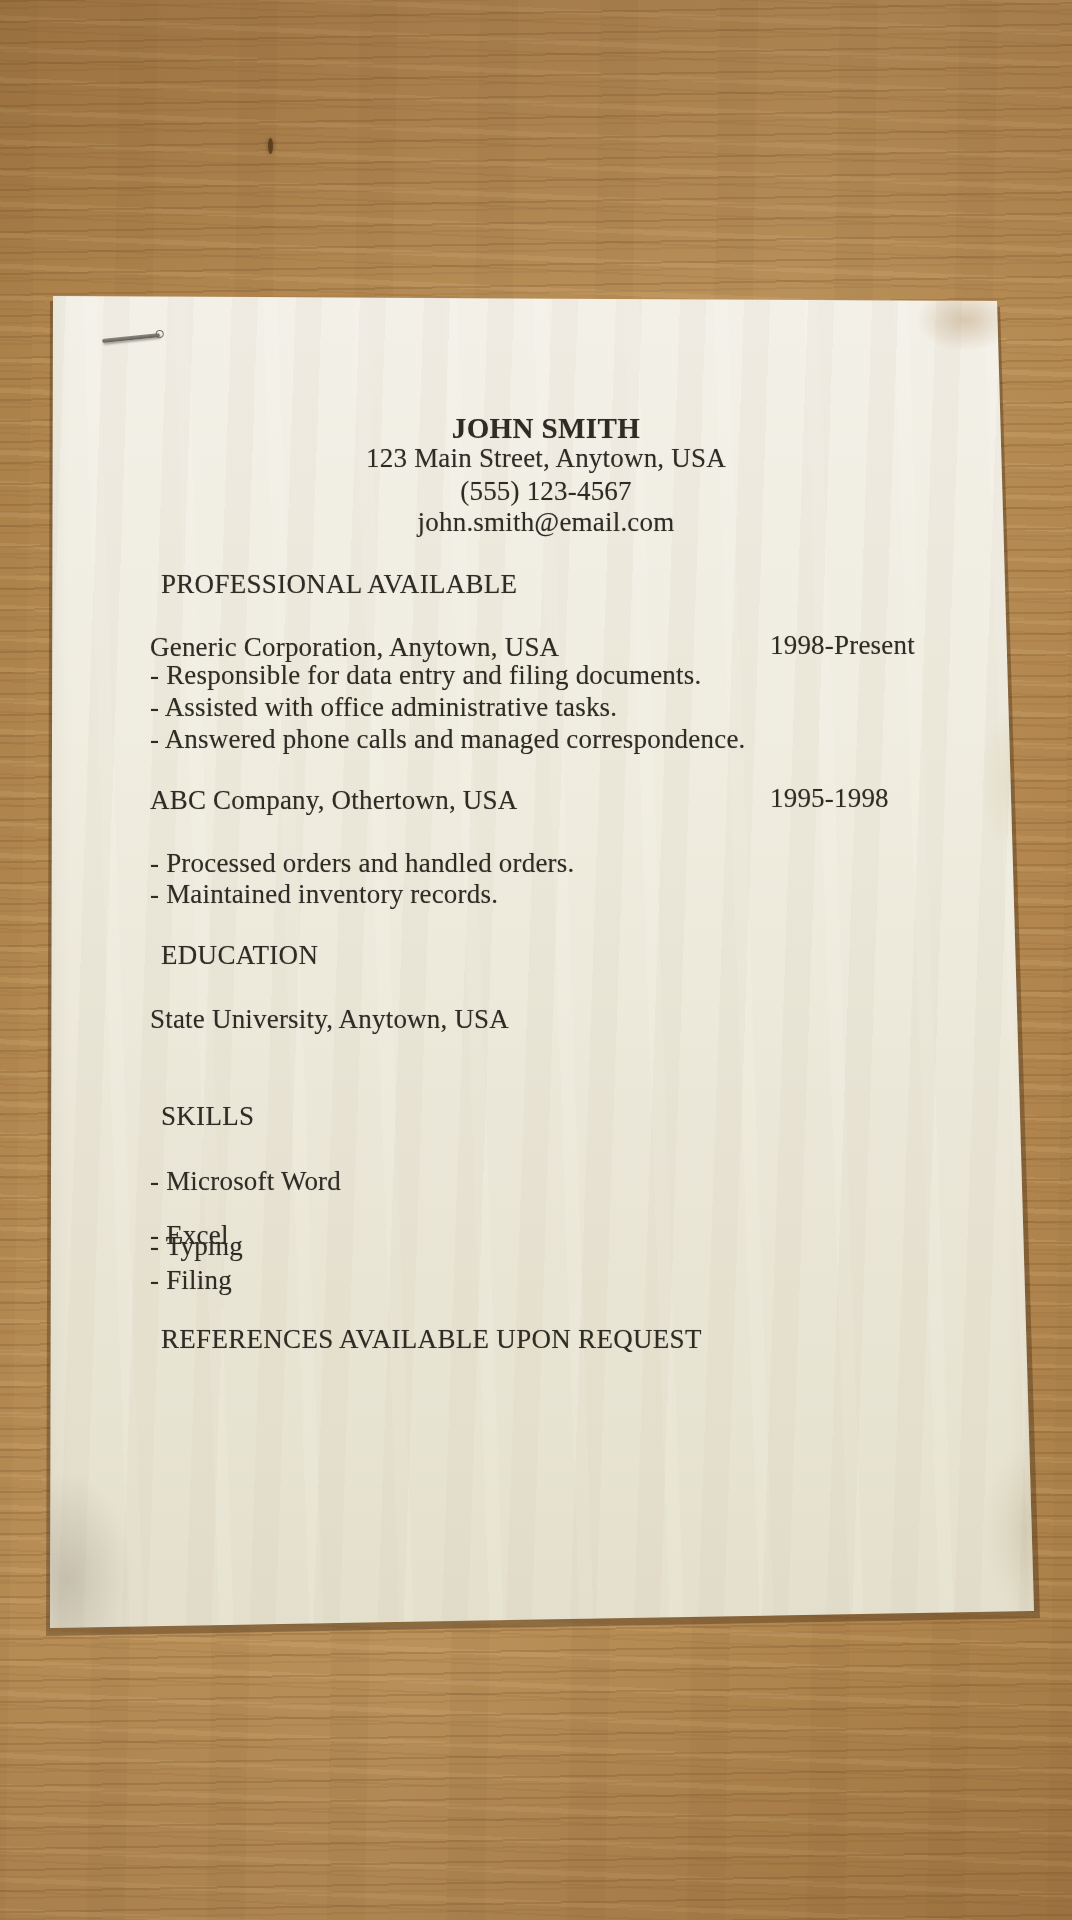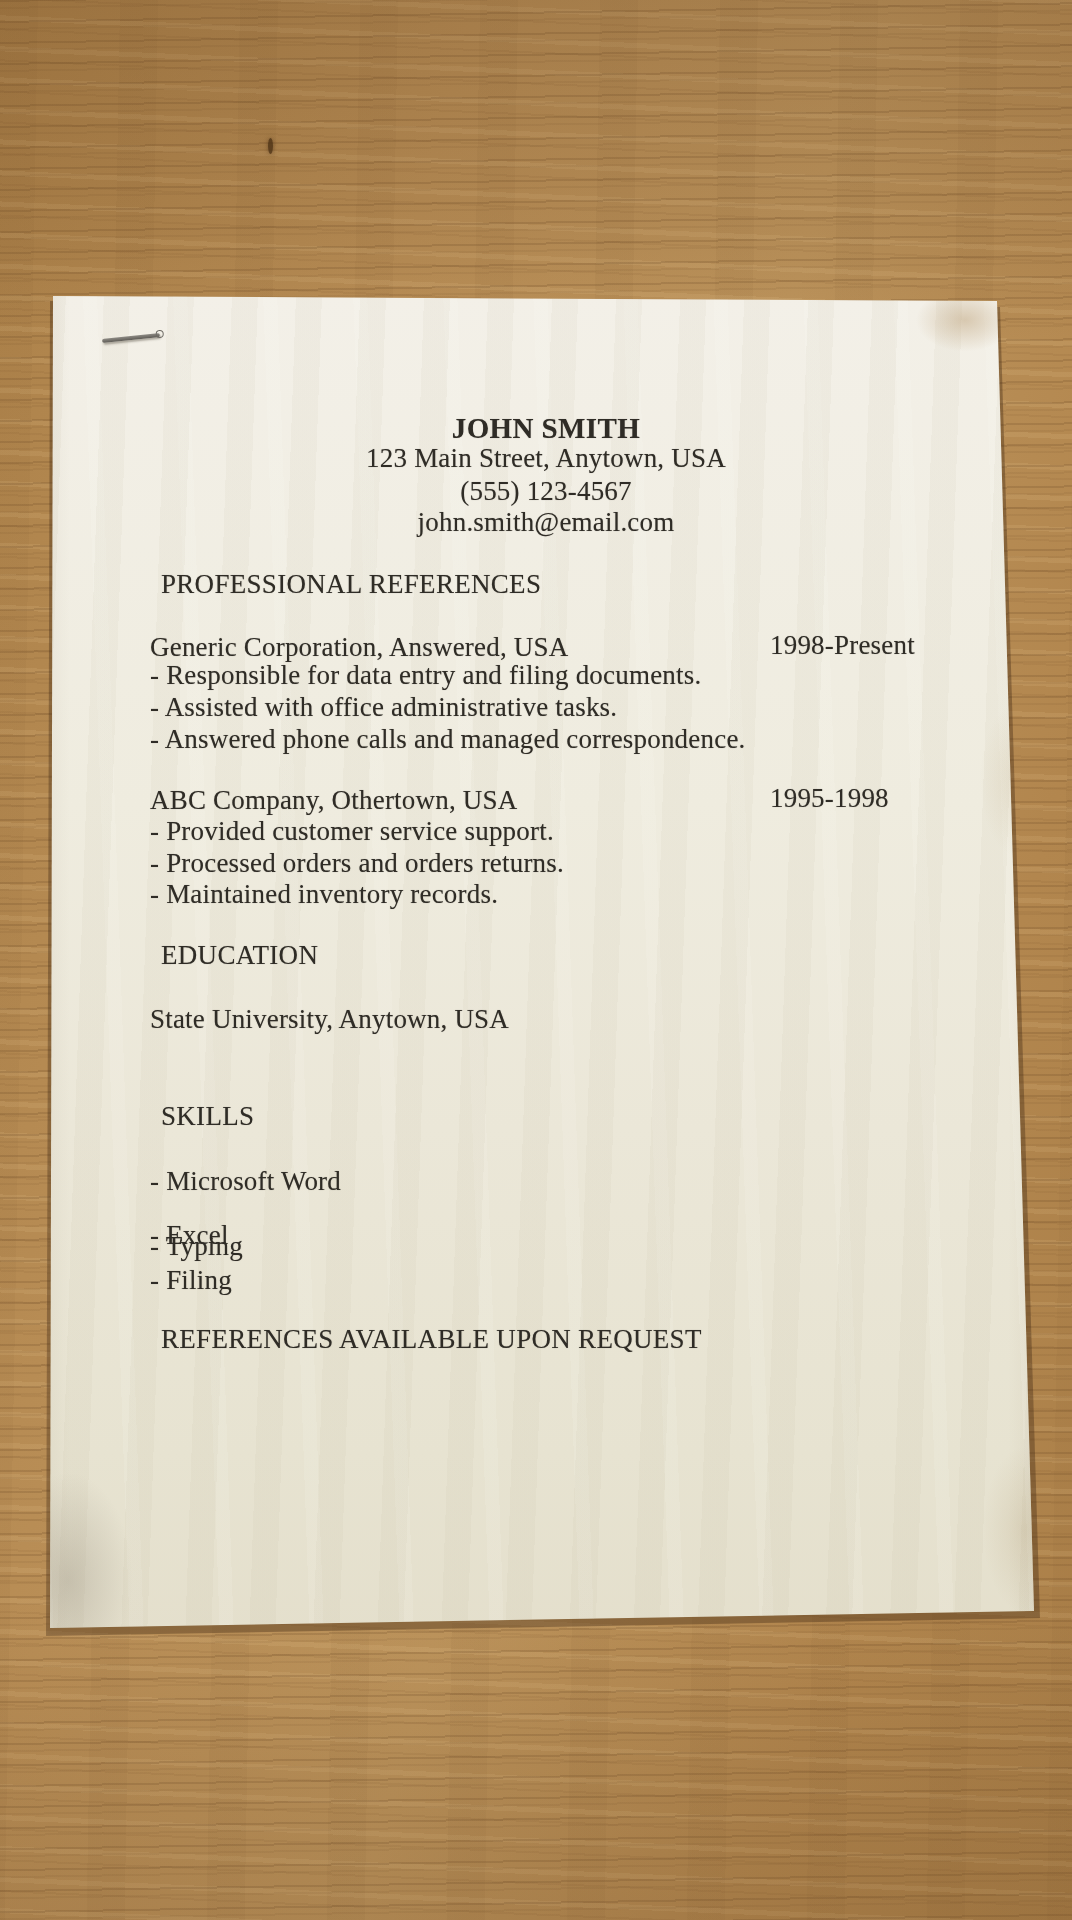--- a/index.html
+++ b/index.html
@@ -116,32 +116,31 @@
 <div class="paper-shadow"></div>
 
 <div class="paper">
   <div class="staple"></div>
 
   <div class="line centered name-line" style="top:123px">JOHN SMITH</div>
   <div class="line centered" style="top:153px">123 Main Street, Anytown, USA</div>
   <div class="line centered" style="top:186px">(555) 123-4567</div>
   <div class="line centered" style="top:217px">john.smith@email.com</div>
 
-  <div class="line section-title" style="top:279px">PROFESSIONAL REFERENCES</div>
+  <div class="line section-title" style="top:279px">PROFESSIONAL AVAILABLE</div>
 
-  <div class="line" style="top:342px">Generic Corporation, Answered, USA</div>
+  <div class="line" style="top:342px">Generic Corporation, Anytown, USA</div>
   <div class="line date-col" style="top:340px">1998-Present</div>
   <div class="line" style="top:402px">- Assisted with office administrative tasks.</div>
   <div class="line" style="top:370px">- Responsible for data entry and filing documents.</div>
   <div class="line" style="top:434px">- Answered phone calls and managed correspondence.</div>
 
   <div class="line" style="top:495px">ABC Company, Othertown, USA</div>
   <div class="line date-col" style="top:493px">1995-1998</div>
-  <div class="line" style="top:526px">- Provided customer service support.</div>
-  <div class="line" style="top:558px">- Processed orders and orders returns.</div>
+  <div class="line" style="top:558px">- Processed orders and handled orders.</div>
   <div class="line" style="top:589px">- Maintained inventory records.</div>
 
   <div class="line section-title" style="top:650px">EDUCATION</div>
   <div class="line" style="top:714px">State University, Anytown, USA</div>
 
   <div class="line section-title" style="top:811px">SKILLS</div>
   <div class="line" style="top:876px">- Microsoft Word</div>
   <div class="line" style="top:930px">- Excel</div>
   <div class="line" style="top:941px">- Typing</div>
   <div class="line" style="top:975px">- Filing</div>

